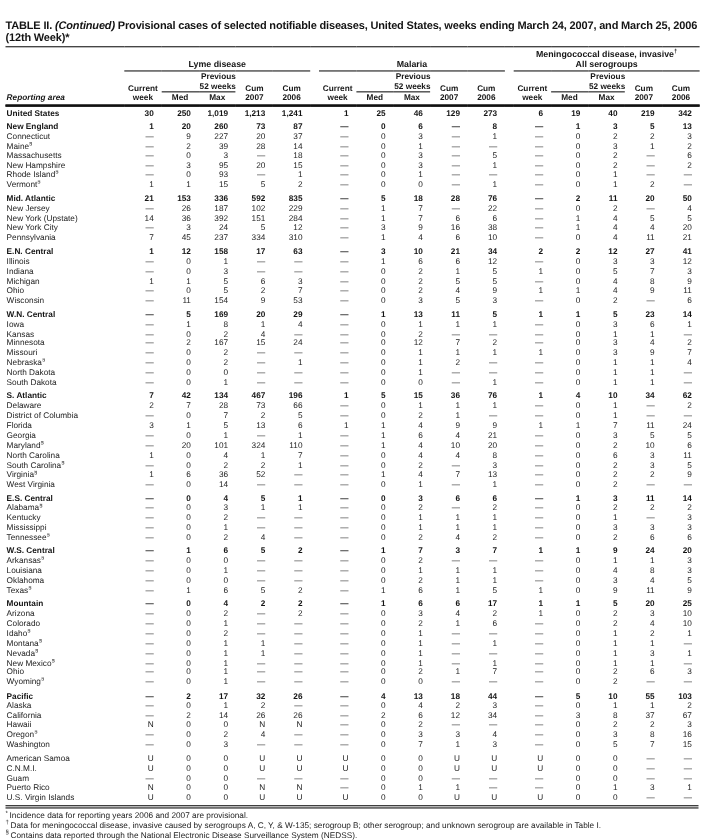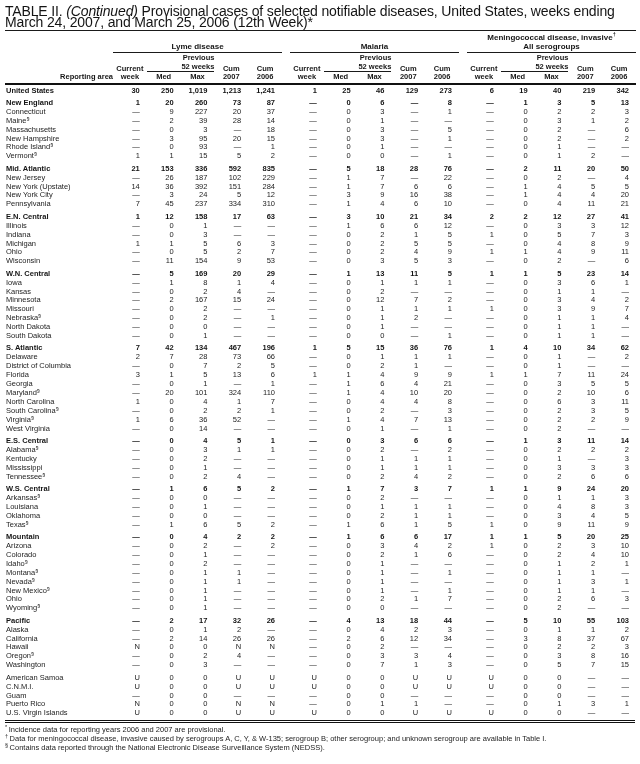--- a/index.html
+++ b/index.html
@@ -7,22 +7,22 @@
   body {
     width: 640px;
     font-family: "Liberation Sans", "DejaVu Sans", sans-serif;
     color: #111;
     -webkit-font-smoothing: antialiased;
   }
   .page { width: 640px; padding: 4px 5px 2px 5px; }
 
   
   .title {
-    font-size: 14px; font-weight: normal; line-height: 11px;
-    letter-spacing: -0.15px; margin: 2px 0 2px 0; color: #141414;
+    font-size: 10px; font-weight: bold; line-height: 11px;
+    letter-spacing: -0.15px; margin: 14px 0 2px 0; color: #141414;
   }
   .title i { font-style: italic; }
 
   
   table.data {
     width: 630px; border-collapse: collapse; table-layout: fixed;
     border-top: 1px solid #1a1a1a; margin-top: 1px;
   }
   col.c-label { width: 108px; }
   col.c-num   { width: 33.8px; }
@@ -30,21 +30,21 @@
 
   th, td { padding: 0; margin: 0; font-weight: normal; }
 
   thead th {
     font-size: 7.5px; font-weight: bold; line-height: 8.5px;
     vertical-align: bottom; text-align: center; color: #161616;
     white-space: nowrap;
   }
   th.group-title { border-bottom: 1px solid #1a1a1a; padding: 3px 2px 1px 2px; font-size: 8px; }
   th.group-title .gt-line { display: block; }
-  th.label-head { text-align: right; padding-left: 1px; padding-bottom: 1px; }
+  th.label-head { text-align: left; padding-left: 1px; padding-bottom: 1px; font-style: italic; }
   th.prev-head { border-bottom: 1px solid #1a1a1a; padding: 1px 0 0 0; text-align: right; }
   th.prev-head .ph-line { display: block; line-height: 8.5px; }
   th.two-line .hl { display: block; line-height: 8.5px; }
   th.hb { border-bottom: 2px solid #111; padding-bottom: 1px; }
   th.sub { padding-top: 1px; }
 
   tbody td {
     font-size: 7.5px; line-height: 8.9px; vertical-align: bottom;
     color: #1c1c1c; white-space: nowrap; overflow: hidden;
   }

